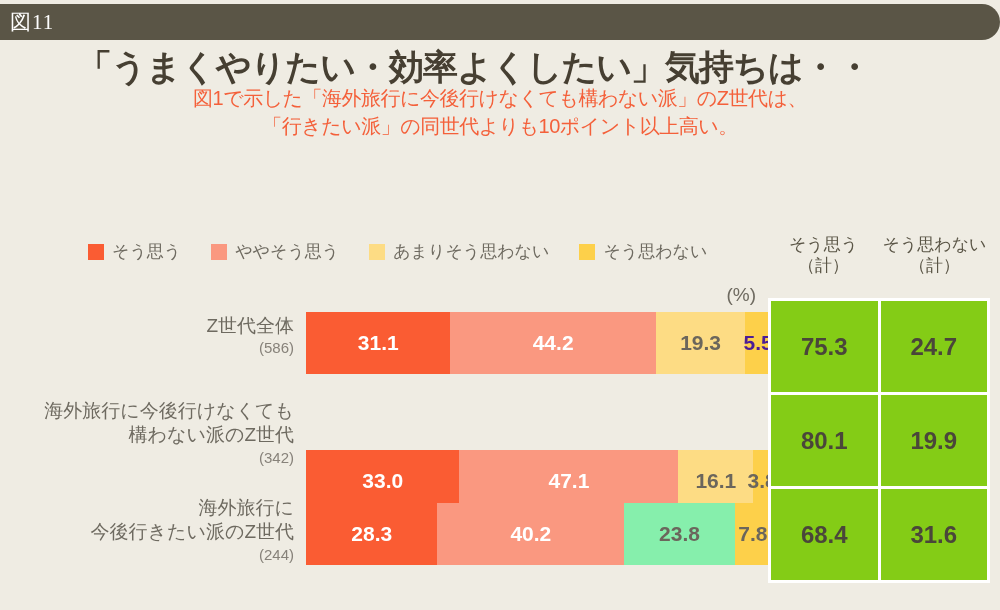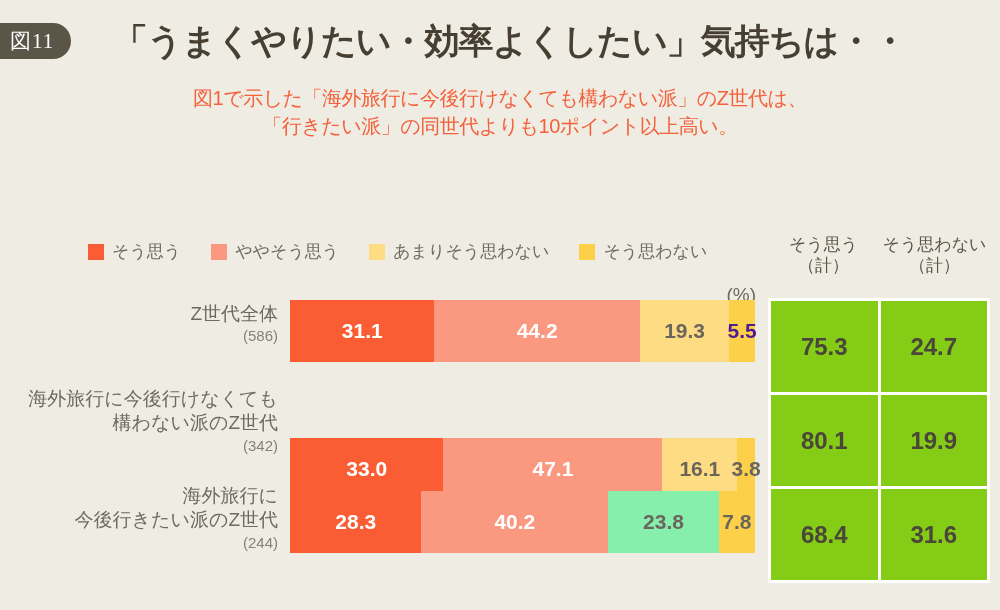--- a/index.html
+++ b/index.html
@@ -11,21 +11,21 @@
     font-family: "Liberation Sans", "DejaVu Sans", sans-serif;
     overflow: hidden;
     position: relative;
     color: #5A5546;
   }
 
   
   .header {
     position: absolute;
     top: 0; left: 0; right: 0; height: 78px;
-    display: flex; align-items: center;
+    display: flex;  flex-direction: column;
   }
   .fig-badge {
     background: #5A5546;
     color: #FFFFFF;
     font-family: "Liberation Serif", "DejaVu Serif", serif;
     font-size: 21px;
     letter-spacing: 1px;
     height: 36px;
     line-height: 36px;
     padding: 0 17px 0 10px;
@@ -90,23 +90,24 @@
     left: 690px;
     width: 66px;
     text-align: right;
     font-size: 19px;
     color: #6E6A60;
   }
 
   
   .chart {
     position: absolute;
-    top: 292px;
+    top: 304px;
     left: 0;
     width: 760px;
+    padding-left: 16px;
   }
   .row {
     position: relative;
     height: 95px;
   }
   .row-label {
     position: absolute;
     right: 482px;
     width: 420px;
     text-align: right;

